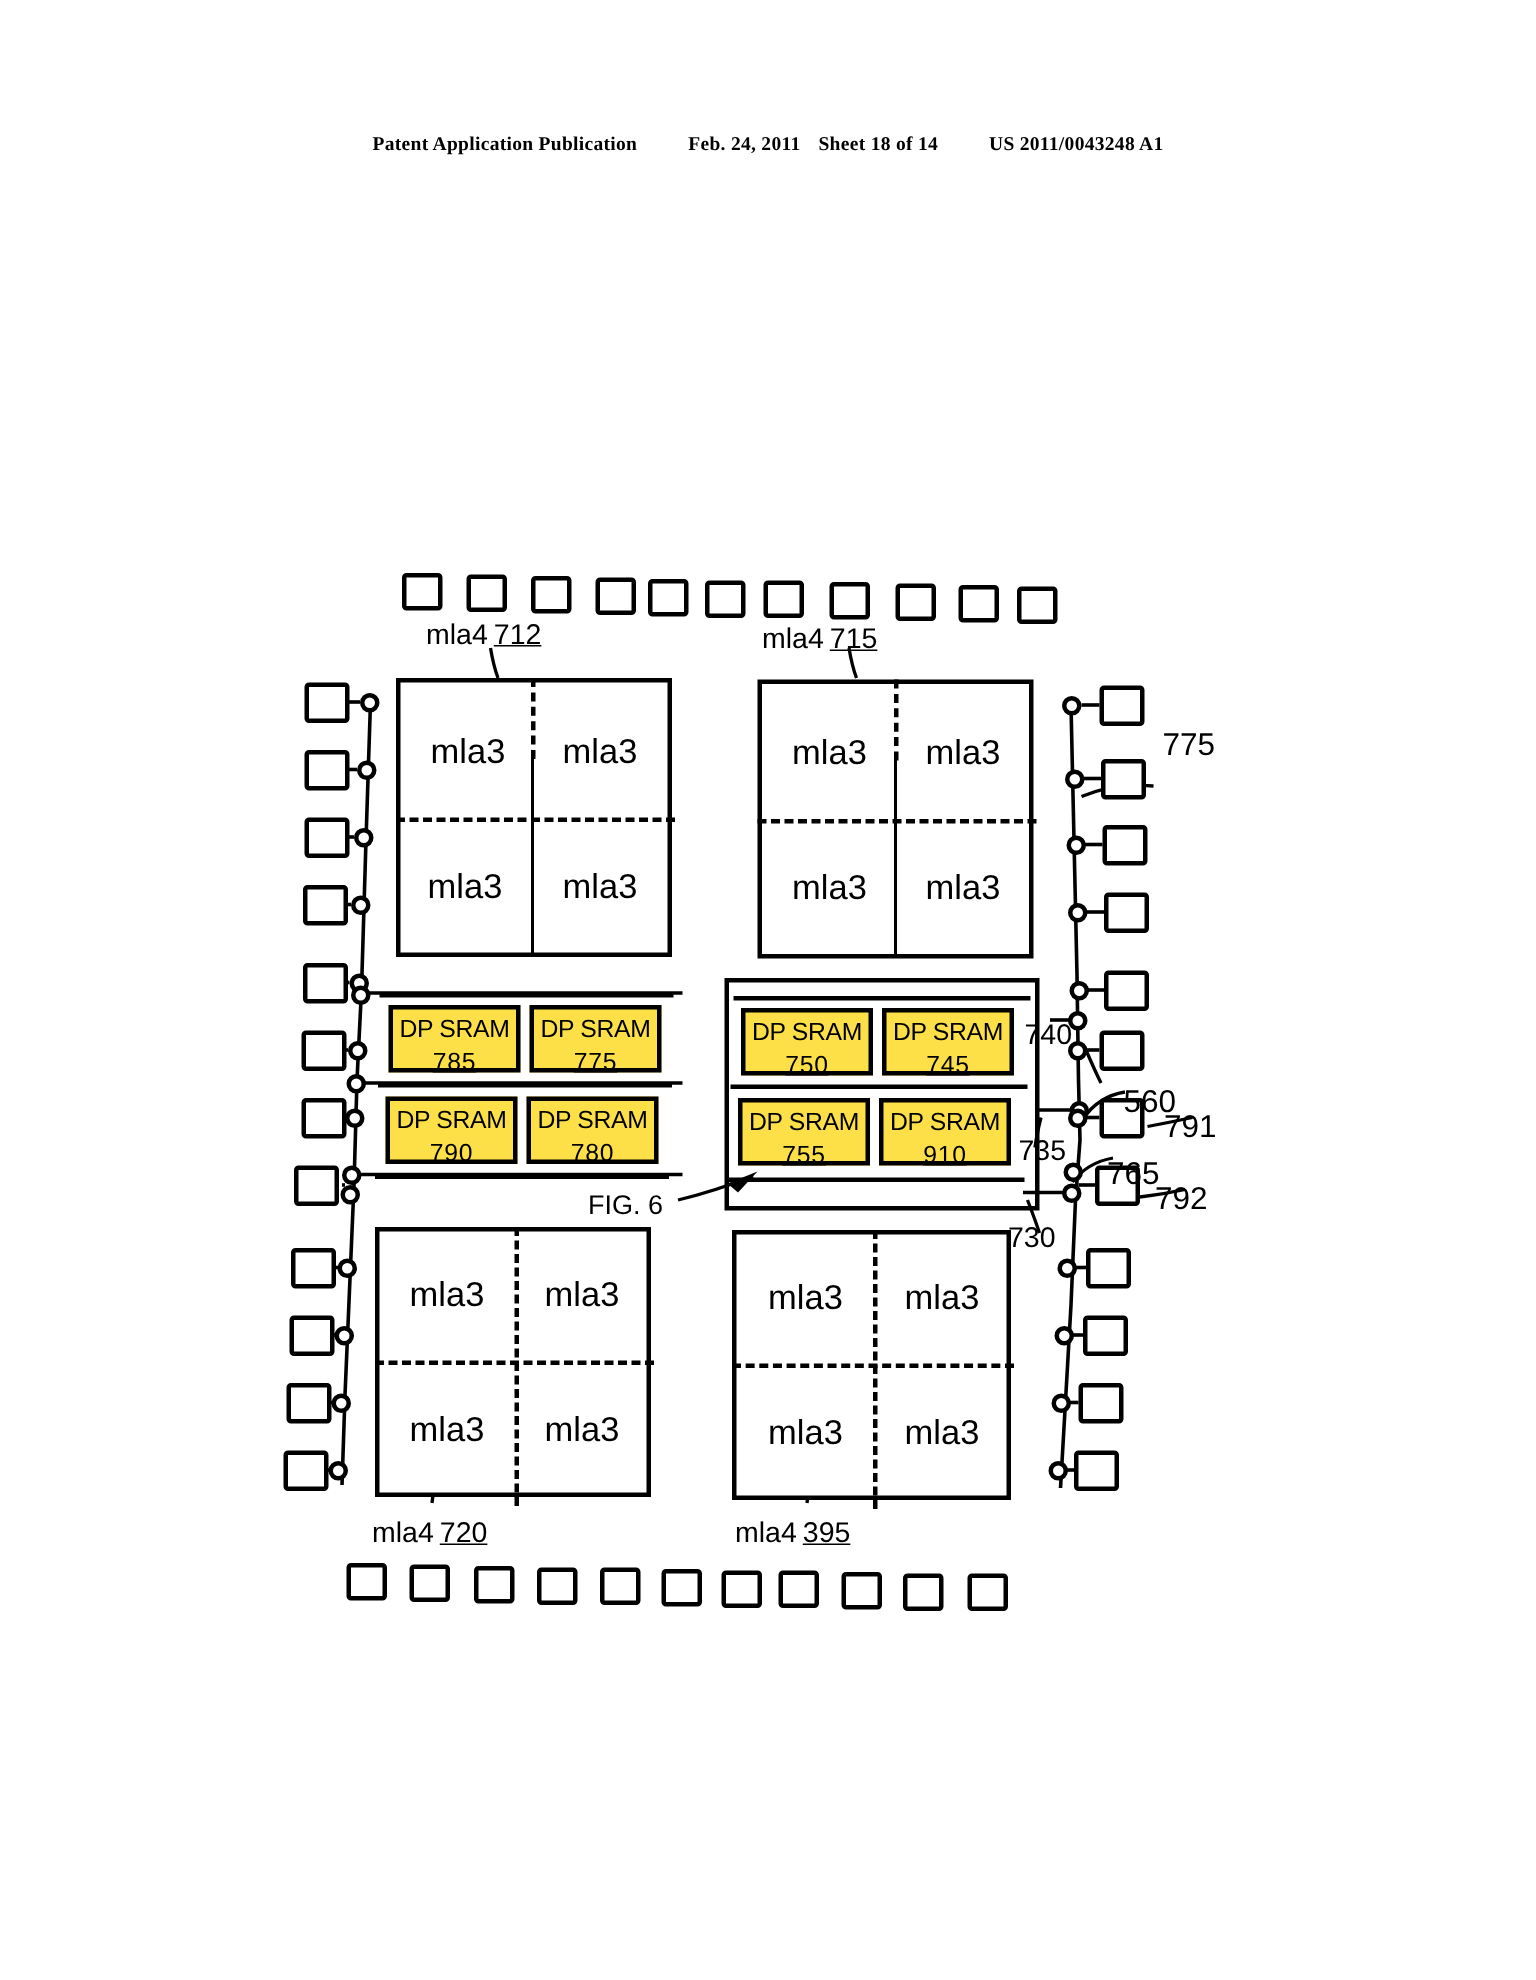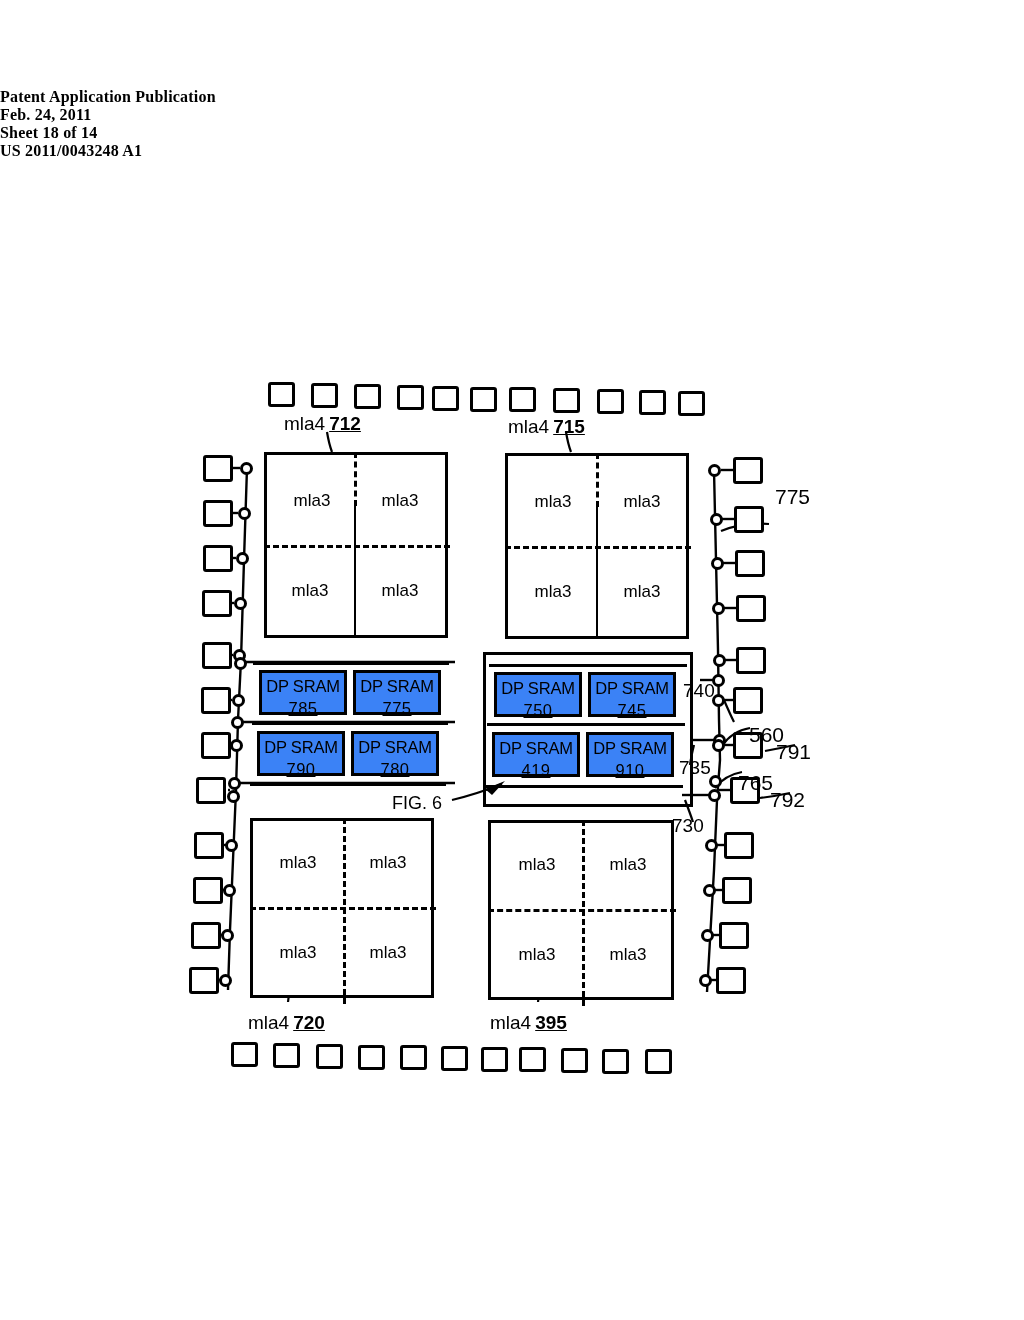--- a/index.html
+++ b/index.html
@@ -20,24 +20,23 @@
   #page-header {
     position: absolute;
     top: 88px;
     left: 0;
     width: 1024px;
     display: flex;
     justify-content: center;
     align-items: baseline;
     font-family: "Liberation Serif", serif;
     font-weight: bold;
-    font-size: 16px;
+    font-size: 13px;
     letter-spacing: 0.2px;
     white-space: pre;
-    flex-direction: column;
   }
   #page-header .seg { display: inline-block; }
   .hdr-gap-a { width: 34px; display: inline-block; }
   .hdr-gap-b { width: 12px; display: inline-block; }
   .hdr-gap-c { width: 34px; display: inline-block; }
 
   
   #figure {
     position: absolute;
     top: 0;
@@ -85,21 +84,21 @@
 
   
   .mla4 {
     position: absolute;
     border: 3px solid #000;
     box-sizing: border-box;
     background: #fff;
   }
   .mla4 .quad-label {
     position: absolute;
-    font-size: 17px;
+    font-size: 23px;
     font-family: "Liberation Sans", sans-serif;
     white-space: nowrap;
     transform: translate(-50%, -50%);
   }
   .div-v, .div-h { position: absolute; }
   .div-v.solid { width: 0; border-left: 2.5px solid #000; }
   .div-v.dashed {
     width: 0;
     border-left: 3px dashed #000;
   }
@@ -117,21 +116,21 @@
     border: 3px solid #000;
   }
   .sram-row-rule {
     position: absolute;
     height: 3px;
     background: #000;
   }
   .sram {
     position: absolute;
     border: 3.5px solid #000;
-    background: #3b82f6;
+    background: #fde047;
     box-sizing: border-box;
     text-align: center;
     font-family: "Liberation Sans", sans-serif;
   }
   .sram .sram-name {
     display: block;
     font-size: 16.5px;
     line-height: 1;
     margin-top: 5px;
     letter-spacing: -0.2px;
@@ -155,21 +154,20 @@
   .ref.small { font-size: 19px; }
   .mla4-label {
     position: absolute;
     font-size: 19px;
     font-family: "Liberation Sans", sans-serif;
     white-space: nowrap;
   }
   .mla4-label .num {
     text-decoration: underline;
     margin-left: 4px;
-    font-weight: bold;
   }
   .figref {
     position: absolute;
     font-size: 18px;
     font-family: "Liberation Sans", sans-serif;
     white-space: nowrap;
   }
   svg.overlay {
     position: absolute;
     left: 0; top: 0;
@@ -429,21 +427,21 @@
   <div class="sram" style="left:494px; top:672px; width:88px; height:45px;">
     <span class="sram-name">DP SRAM</span>
     <span class="sram-num">750</span>
   </div>
   <div class="sram" style="left:588px; top:672px; width:88px; height:45px;">
     <span class="sram-name">DP SRAM</span>
     <span class="sram-num">745</span>
   </div>
   <div class="sram" style="left:492px; top:732px; width:88px; height:45px;">
     <span class="sram-name">DP SRAM</span>
-    <span class="sram-num">419</span>
+    <span class="sram-num">755</span>
   </div>
   <div class="sram" style="left:586px; top:732px; width:88px; height:45px;">
     <span class="sram-name">DP SRAM</span>
     <span class="sram-num">910</span>
   </div>
 
   <div class="figref" style="left:392px; top:793px;">FIG. 6</div>
 
   <div class="ref" style="left:775px; top:485px;">775</div>
   <div class="ref small" style="left:683px; top:680px;">740</div>

